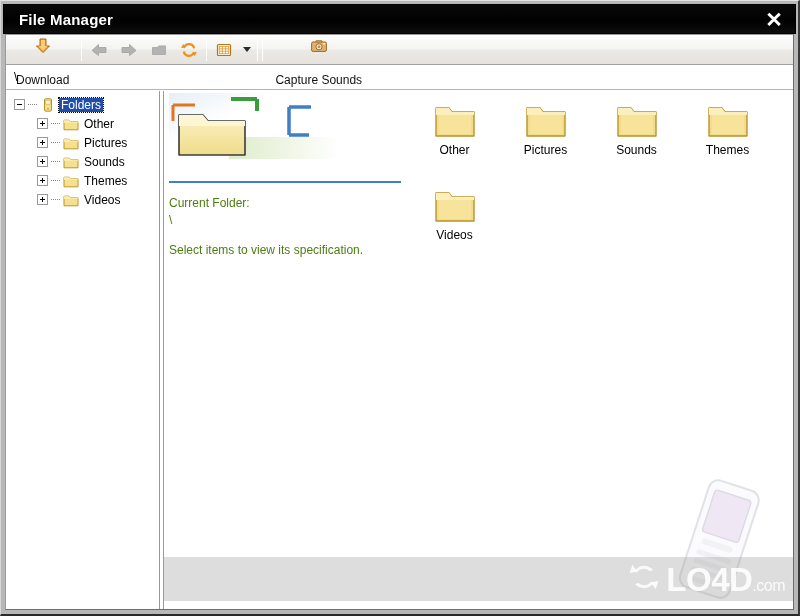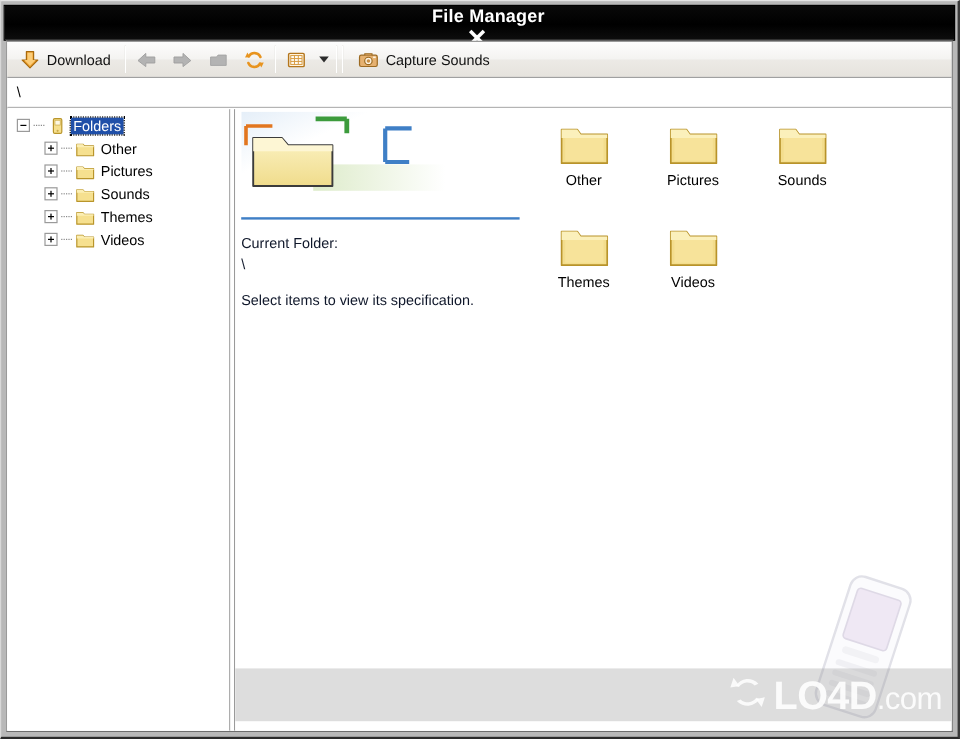--- a/index.html
+++ b/index.html
@@ -33,21 +33,20 @@
 
   
   .titlebar {
     position: absolute;
     left: 3px; top: 4px;
     width: 793px; height: 30px;
     background: linear-gradient(to bottom, #090909 0%, #000000 55%, #0d0d0d 100%);
     border: 1px solid #000;
     display: flex;
     align-items: center;
-    flex-direction: column;
   }
   .title-text {
     color: #ffffff;
     font-size: 15px;
     font-weight: bold;
     padding-left: 15px;
     letter-spacing: 0.2px;
     text-shadow: 0 1px 1px #000;
     flex: 1;
     white-space: nowrap;
@@ -86,26 +85,27 @@
     background: linear-gradient(to bottom, #fdfdfd 0%, #f4f3f1 48%, #eceae6 52%, #e6e3dd 100%);
     border-bottom: 1px solid #a0a0a0;
     display: flex;
     align-items: stretch;
     font-size: 12px;
     color: #111;
   }
   .tb-btn {
     display: flex;
     align-items: center;
-    gap: 5px;
+    gap: 19px;
     padding: 0 9px;
     cursor: pointer;
     white-space: nowrap;
     border: 1px solid transparent;
     margin: 1px 0;
+    flex-direction: column;
   }
   .tb-btn.active {
     background: linear-gradient(to bottom, #fefefe, #f3f1ee);
     border-left: 1px solid #b9b6ae;
     border-right: 1px solid #b9b6ae;
     border-top: 1px solid #dedbd4;
     border-bottom: 1px solid #fff;
   }
   .tb-sep {
     width: 1px;
@@ -144,21 +144,21 @@
 
   
   .panes {
     position: absolute;
     left: 0; top: 56px;
     right: 0; bottom: 0;
     display: flex;
     background: #ffffff;
   }
   .pane-left {
-    width: 186px;
+    width: 154px;
     background: #ffffff;
     border-right: 1px solid #9a9a9a;
     overflow: hidden;
     padding-top: 4px;
   }
   .pane-splitter {
     width: 4px;
     background: #ffffff;
     border-right: 1px solid #9a9a9a;
     cursor: col-resize;
@@ -224,21 +224,21 @@
     background: #ffffff;
   }
   .summary-rule {
     width: 232px; height: 2px;
     background: #3f7fc6;
     margin-top: 6px;
   }
   .summary-body {
     padding-top: 12px;
     font-size: 12px;
-    color: #0f172a;
+    color: #4d7c0f;
     line-height: 1.45;
   }
   .summary-gap { height: 12px; }
 
   
   .filegrid {
     position: absolute;
     left: 245px; top: 6px;
     right: 4px;
     display: flex;
@@ -286,21 +286,21 @@
     display: flex; align-items: center; gap: 4px;
     pointer-events: none;
   }
   .wm-text {
     font-size: 33px;
     font-weight: bold;
     color: rgba(255,255,255,0.88);
     line-height: 1;
     letter-spacing: -0.5px;
   }
-  .wm-text .dotcom { font-size: 26px; font-weight: normal; }
+  .wm-text .dotcom { font-size: 16px; font-weight: normal; }
 </style>
 </head>
 <body>
 
 <div id="window">
 
   <div class="frame-outer"></div>
 
   <div class="titlebar">
     <div class="title-text">File Manager</div>

